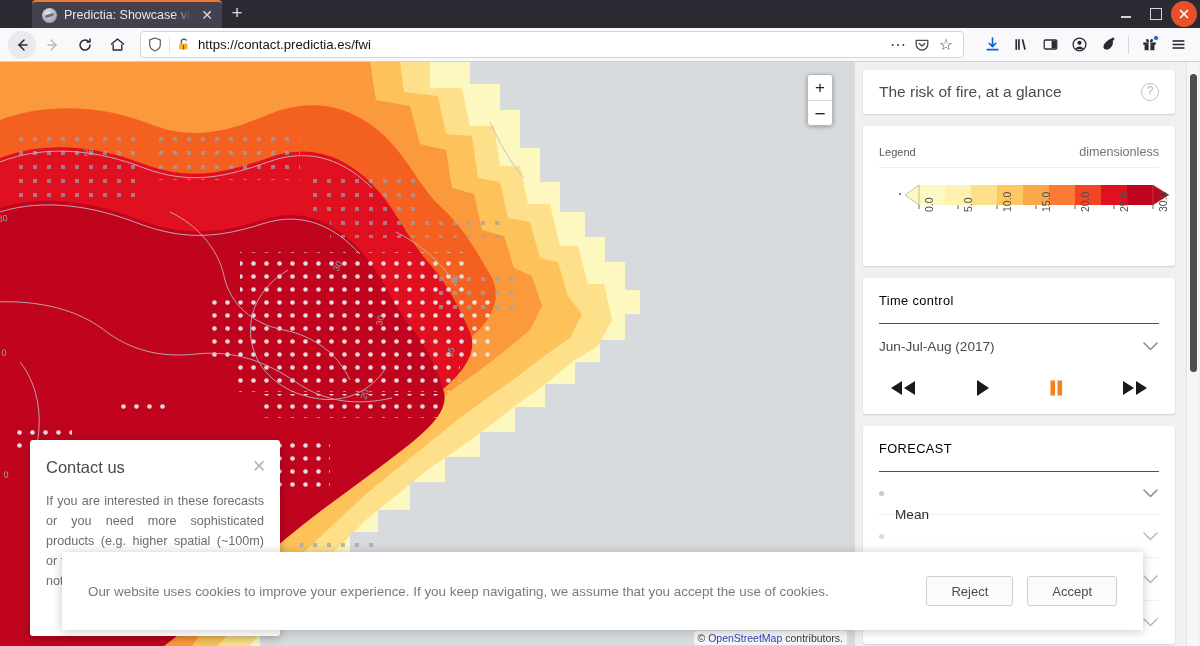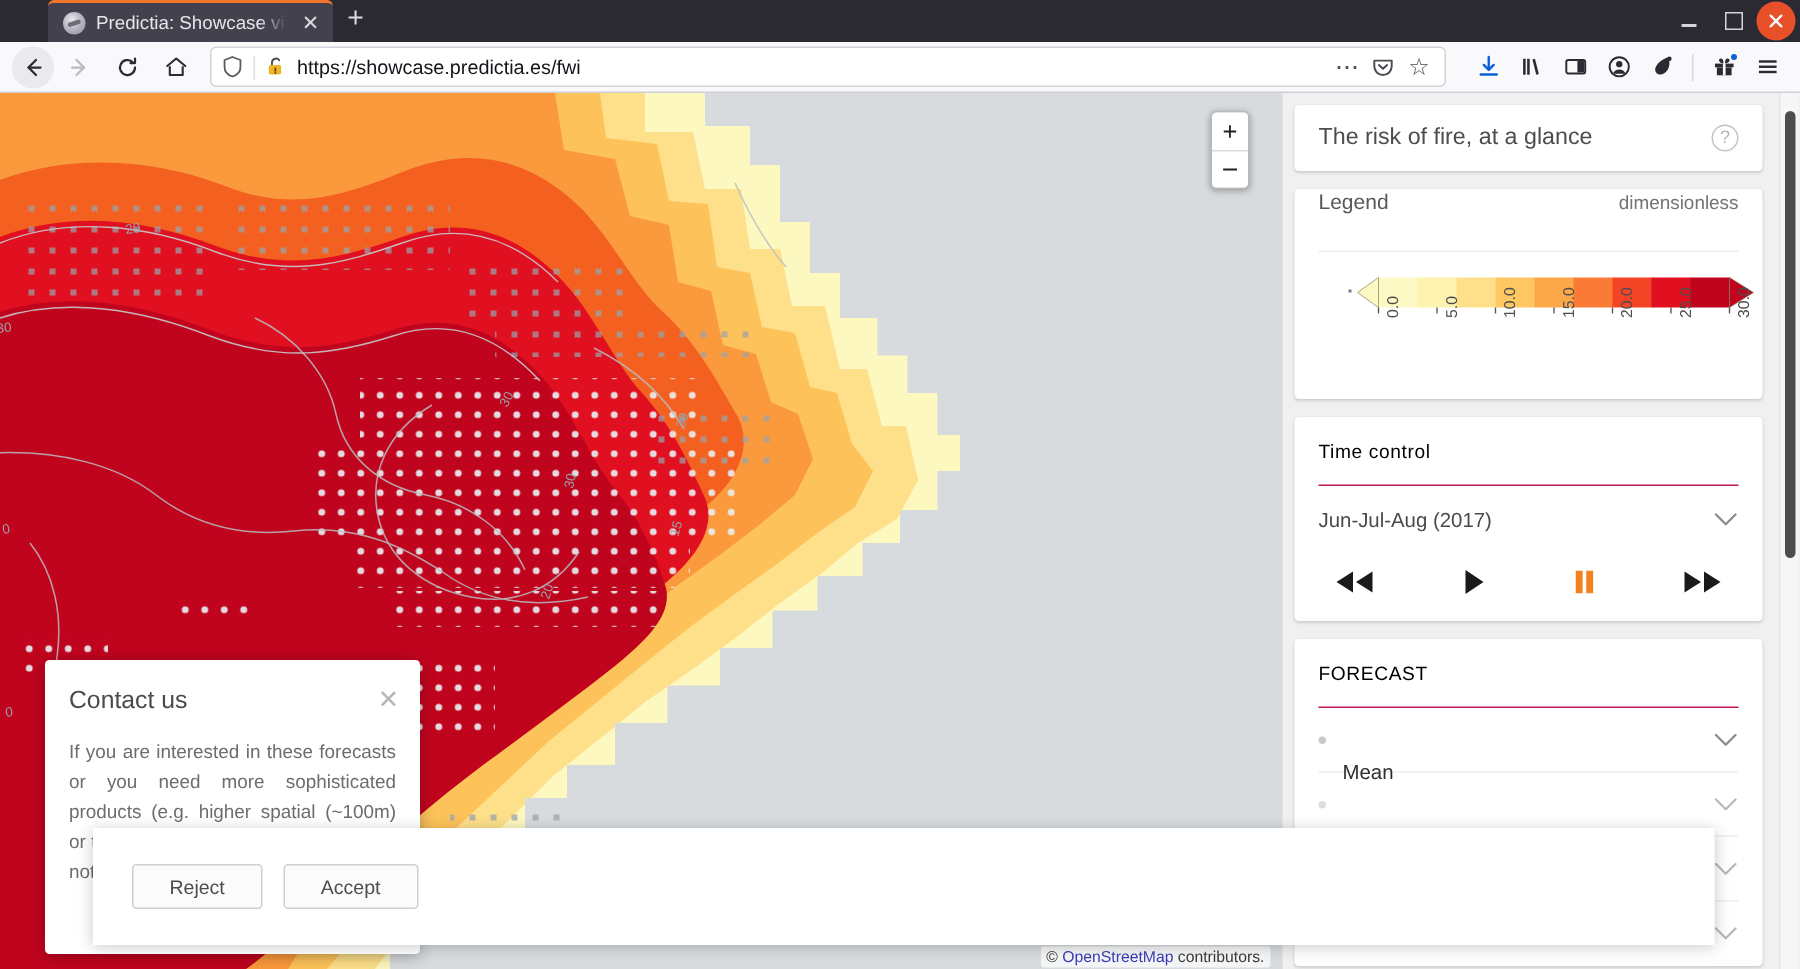--- a/index.html
+++ b/index.html
@@ -145,21 +145,21 @@
   }
   .card-title { font-size: 15.5px; color:#4d4d4d; font-weight:400; }
   .help-icon {
     width:18px; height:18px; border-radius:50%; border:1.3px solid #c3c3c3;
     color:#b5b5b5; font-size:12px; line-height:15px; text-align:center;
   }
   .legend-head {
     height: 42px; display:flex; align-items:baseline; justify-content:space-between;
     border-bottom: 1px solid #ededed;
   }
-  .legend-label { font-size: 14px; color:#585858; }
+  .legend-label { font-size: 11px; color:#585858;margin-top:20px; }
   .legend-units { font-size: 12.6px; color:#737373; }
   .legend-body { padding: 16px 0 16px 0; position: relative; }
   .cbar-wrap { position:relative; height: 26px; margin-left: 18px; margin-right: 2px;}
   .cbar-dot { position:absolute; left: 2px; top: 9px; width:2px; height:2px; background:#7b7b7b; }
   .cbar-svg { display:block; }
   .ticks { position:relative; height: 40px; margin-left: 18px; }
   .tick-lbl {
     position:absolute; top: 0; font-size: 10.5px; color:#4d4d4d;
     transform: rotate(-90deg); transform-origin: left top; white-space:nowrap;
   }
@@ -271,21 +271,21 @@
       </span>
       <span class="url-sep"></span>
       <span class="url-lock">
         <svg width="14" height="15" viewBox="0 0 14 15">
           <path d="M4.3 6.6 L4.3 4.6 A2.7 2.7 0 0 1 9.2 3.2" stroke="#4b4b52" stroke-width="1.25" fill="none" stroke-linecap="round"></path>
           <rect x="2.2" y="6.4" width="8.2" height="6.2" rx="1.1" fill="#f0b429"></rect>
           <rect x="6" y="8.1" width="1.1" height="2.6" fill="#5a4200"></rect>
           <rect x="6" y="11.1" width="1.1" height="1.1" fill="#5a4200"></rect>
         </svg>
       </span>
-      <span id="urltext">https://showcase.predictia.es/fwi</span>
+      <span id="urltext">https://contact.predictia.es/fwi</span>
       <span class="url-actions">
         <span class="ua">⋯</span>
         <span class="ua">
           <svg width="16" height="16" viewBox="0 0 16 16">
             <path d="M2.2 3.4 L13.8 3.4 L13.8 7.2 A5.8 5.8 0 0 1 2.2 7.2 Z" stroke="#4b4b52" stroke-width="1.3" fill="none" stroke-linejoin="round"></path>
             <path d="M5.3 6.4 L8 8.9 L10.7 6.4" stroke="#4b4b52" stroke-width="1.4" fill="none" stroke-linecap="round" stroke-linejoin="round"></path>
           </svg>
         </span>
         <span class="ua">☆</span>
       </span>
@@ -605,18 +605,19 @@
         </div>
 
       </div>
 
       <div id="panel-scroll">
         <div id="panel-thumb"></div>
       </div>
     </div>
 
     <div id="cookie">
+      <span id="cookie-text">Our website uses cookies to improve your experience. If you keep navigating, we assume that you accept the use of cookies.</span>
       <button class="cookie-btn">Reject</button>
       <button class="cookie-btn">Accept</button>
     </div>
 
   </div>
 </div>
 
 </body></html>

